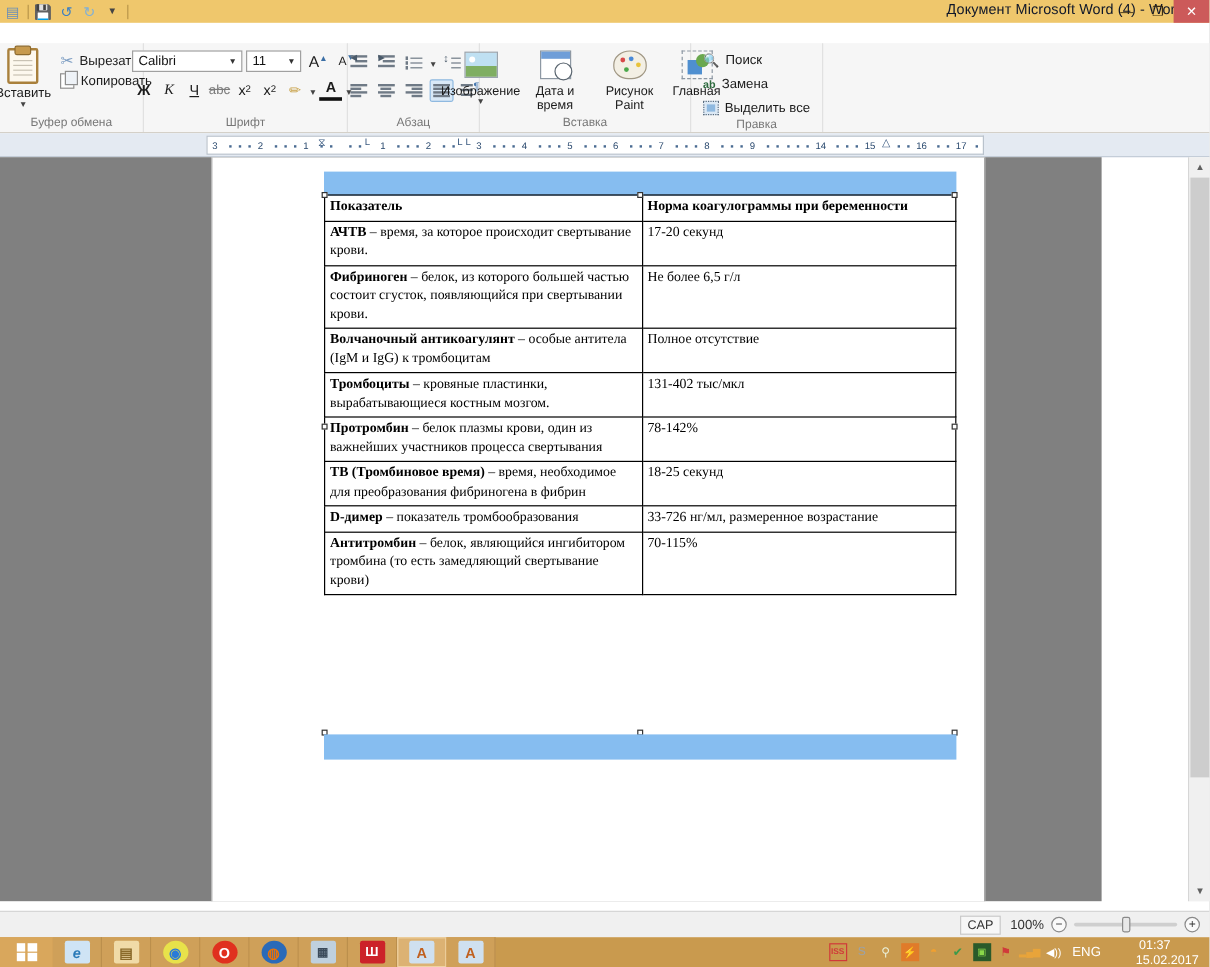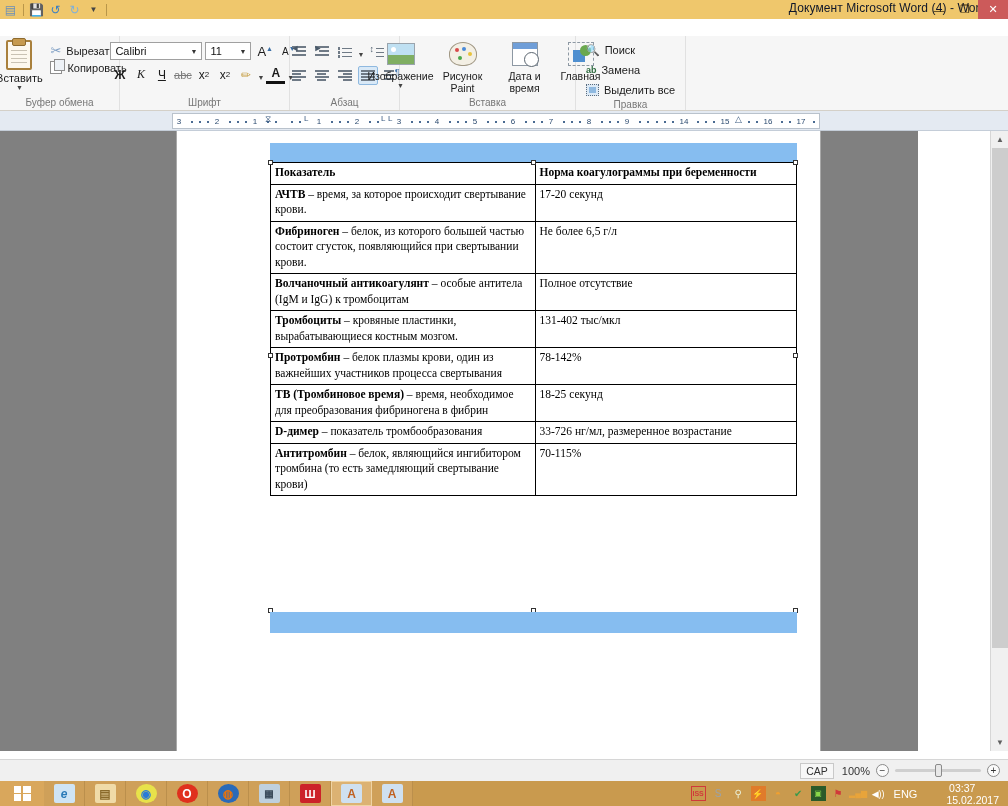--- a/index.html
+++ b/index.html
@@ -420,34 +420,34 @@
       <div class="grp-body" style="justify-content:center;">
         <div class="ins-item">
           <div class="ins-ico">
               <div class="img-ico"></div>
             </div>
           <div class="ins-label">Изображение</div>
           <div class="caret-dn">▼</div>
         </div>
         <div class="ins-item">
           <div class="ins-ico">
+              <div class="cal-ico"></div>
+            </div>
+          <div class="ins-label">Дата и время</div>
+        </div>
+        <div class="ins-item">
+          <div class="ins-ico">
             <div class="paint-ico">
                 <i style="left:5px;top:5px;background:#d84a4a;"></i>
                 <i style="left:12px;top:4px;background:#4a8ad8;"></i>
                 <i style="left:18px;top:9px;background:#e8c23a;"></i>
                 <i style="left:8px;top:13px;background:#4aa84a;"></i>
               </div>
           </div>
           <div class="ins-label">Рисунок Paint</div>
-        </div>
-        <div class="ins-item">
-          <div class="ins-ico">
-              <div class="cal-ico"></div>
-            </div>
-          <div class="ins-label">Дата и время</div>
         </div>
         <div class="ins-item" style="width:50px;">
           <div class="ins-ico">
               <div class="obj-ico"></div>
             </div>
           <div class="ins-label">Главная</div>
         </div>
       </div>
       <div class="grp-label">Вставка</div>
     </div>
@@ -684,19 +684,19 @@
       <span class="tray-ico" style="color:#eaf0d8;">⚲</span>
       <span class="tray-ico" style="background:#e07b2a;color:#fff;font-size:9px;">⚡</span>
       <span class="tray-ico" style="color:#f0a030;">◓</span>
       <span class="tray-ico" style="color:#3a9a4a;">✔</span>
       <span class="tray-ico" style="background:#2a5a2a;color:#8ad84a;font-size:8px;">▣</span>
       <span class="tray-ico" style="color:#d03a3a;">⚑</span>
       <span class="tray-ico" style="color:#e8a43a;font-size:8px;">▂▄▆</span>
       <span class="tray-ico" style="color:#fff;font-size:9px;">◀))</span>
       <span class="tray-lang">ENG</span>
       <span class="tray-clock">
-        <span style="display:block;">03:37</span>
+        <span style="display:block;">01:37</span>
         <span style="display:block;margin-left:21px;">15.02.2017</span>
       </span>
     </div>
   </div>
 
 </div>
 
 </body></html>

